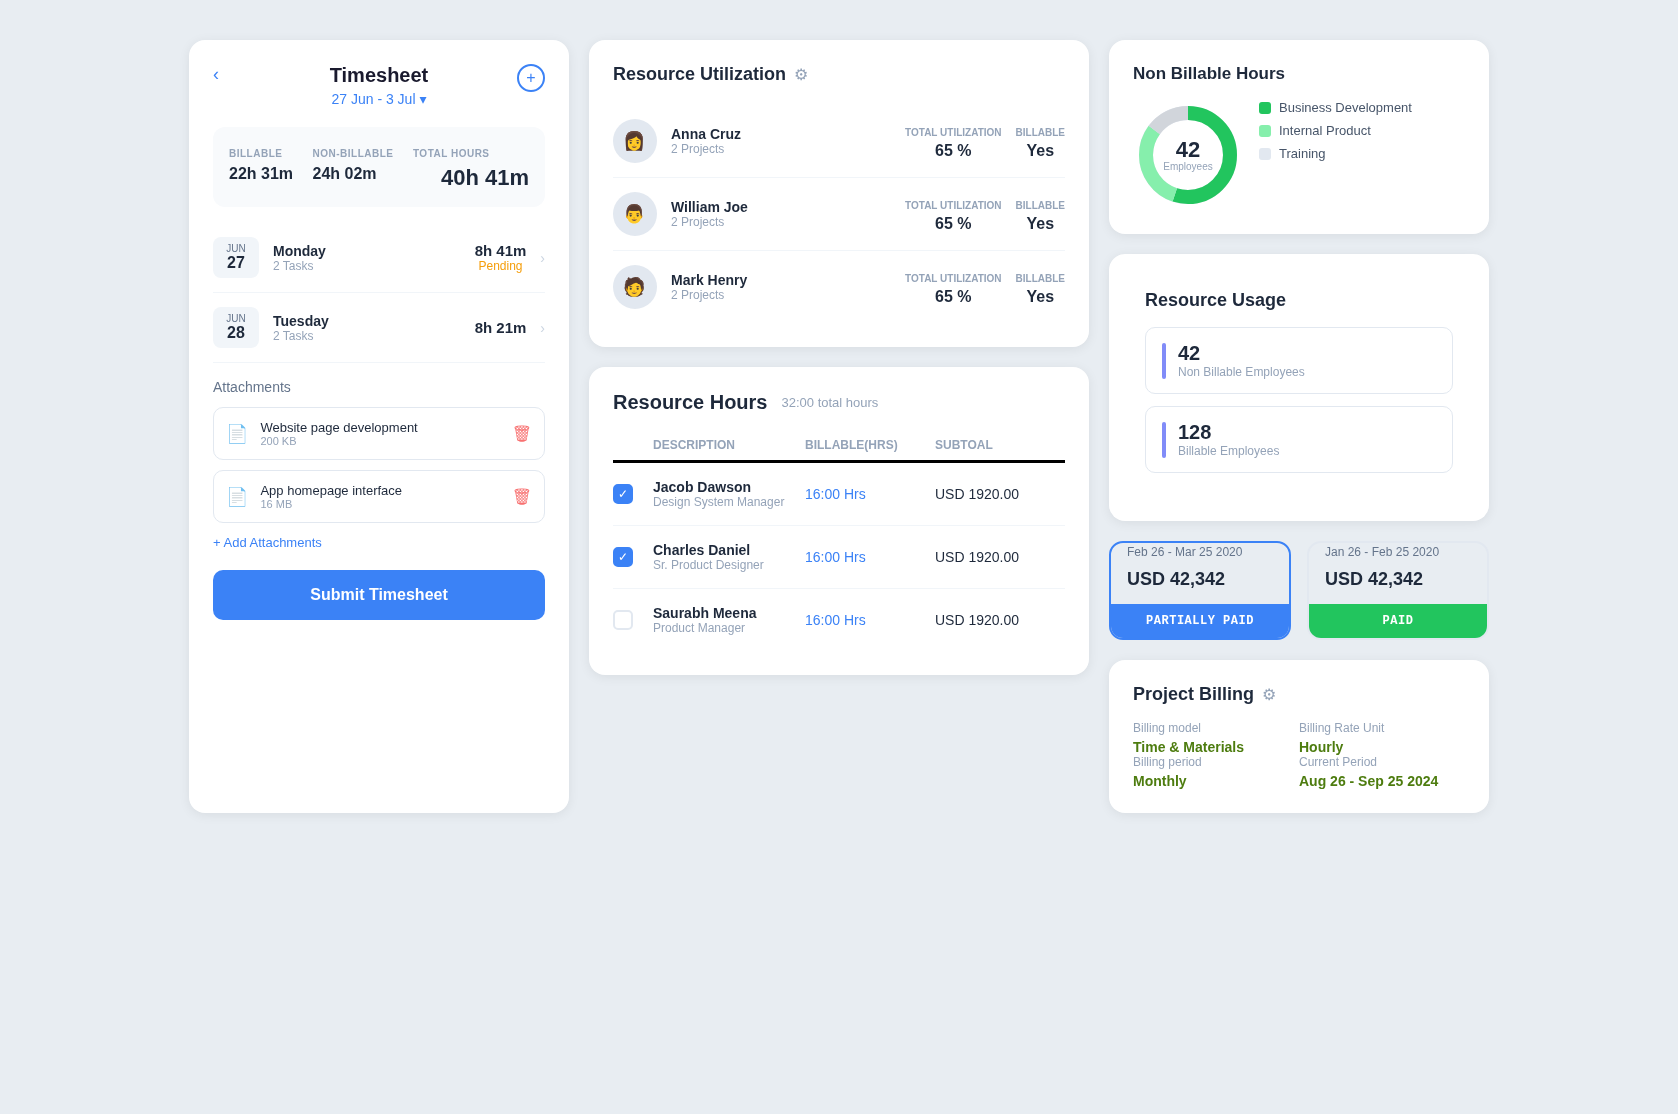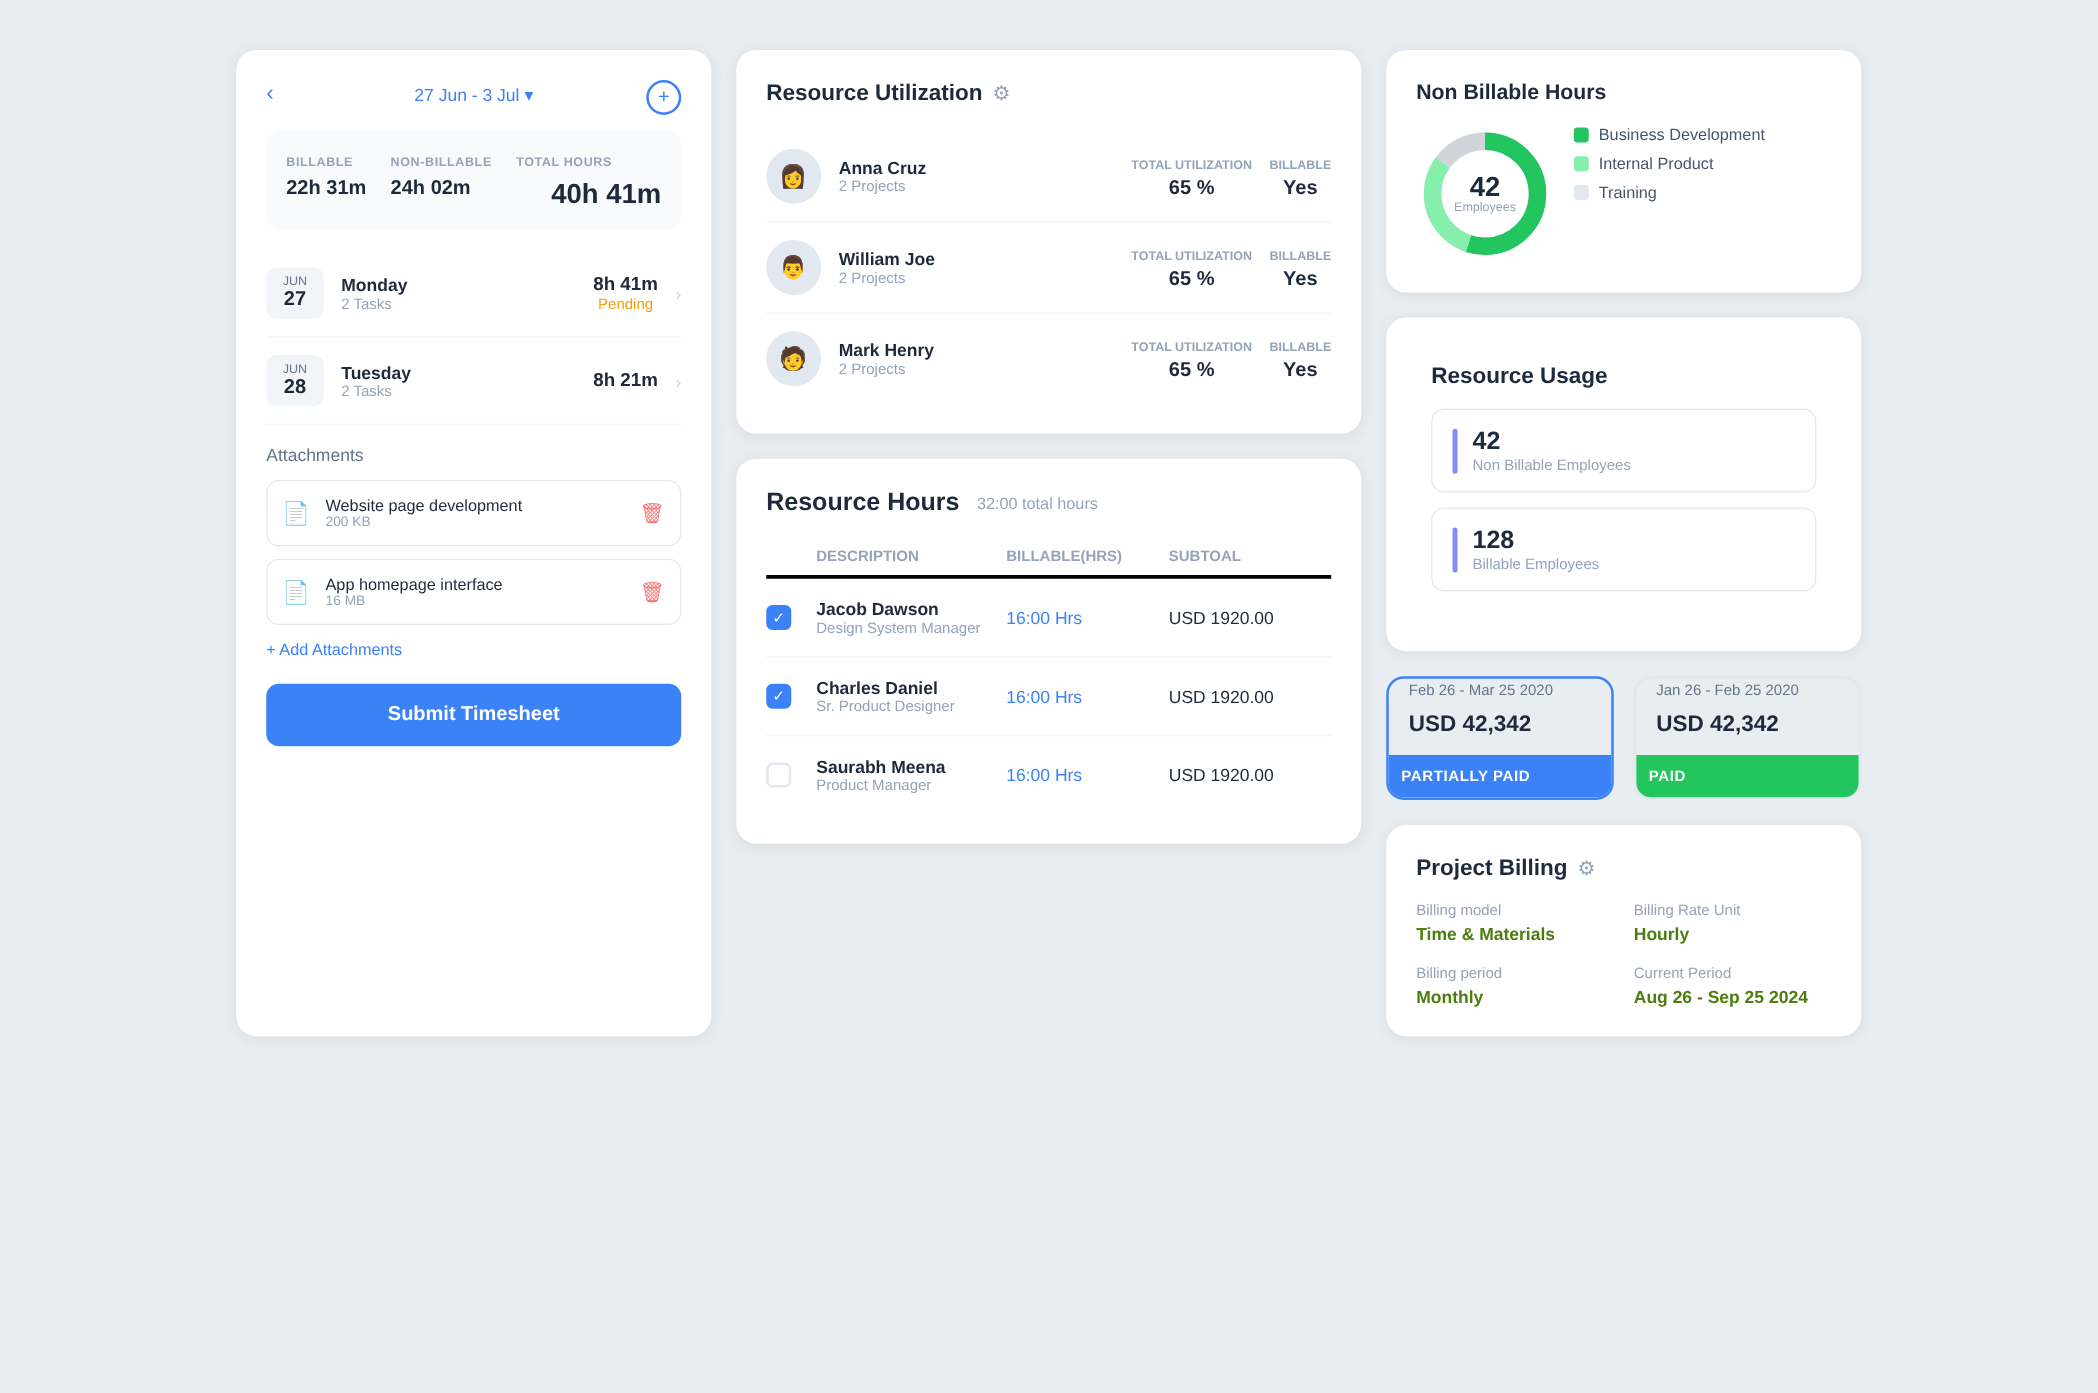--- a/index.html
+++ b/index.html
@@ -416,39 +416,40 @@
       color: #64748b;
     }
     .invoice-amount {
       padding: 2px 16px 14px;
       font-size: 18px;
       font-weight: 700;
       color: #1e293b;
     }
     .invoice-status {
       padding: 10px;
+      text-align: center;
       font-size: 12px;
       font-weight: 700;
       letter-spacing: 0.5px;
+      font-family: Liberation Mono, monospace;
     }
     .invoice-status.partially { background: #3b82f6; color: #fff; }
     .invoice-status.paid { background: #22c55e; color: #fff; }
 
     
     .billing-header {
       display: flex;
       align-items: center;
       gap: 8px;
       margin-bottom: 16px;
     }
     .billing-title { font-size: 18px; font-weight: 700; color: #1e293b; }
     .billing-grid {
       display: grid;
       grid-template-columns: 1fr 1fr;
-      gap: 16px;
     }
     .billing-item label {
       font-size: 12px;
       color: #94a3b8;
       display: block;
       margin-bottom: 4px;
     }
     .billing-item .billing-val {
       font-size: 14px;
       font-weight: 600;
@@ -457,20 +458,21 @@
   </style>
 </head>
 <body>
 
 <div class="dashboard">
 
   <div class="card">
     <div class="ts-nav">
       <div class="ts-nav-back">‹</div>
       <div class="timesheet-header" style="flex:1;">
+        <div class="timesheet-title">Timesheet</div>
         <div class="timesheet-date">
           <span>27 Jun - 3 Jul</span>
           <span>▾</span>
         </div>
       </div>
       <div class="ts-nav-add">+</div>
     </div>
 
     <div class="ts-hours-summary">
       <div class="ts-hours-item">

